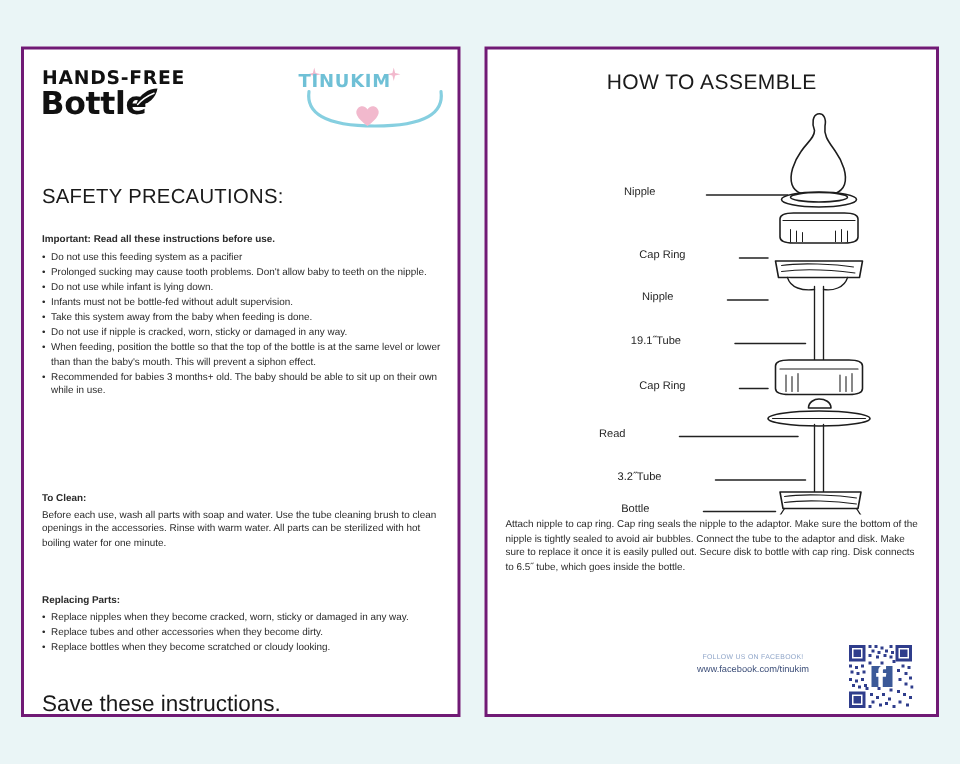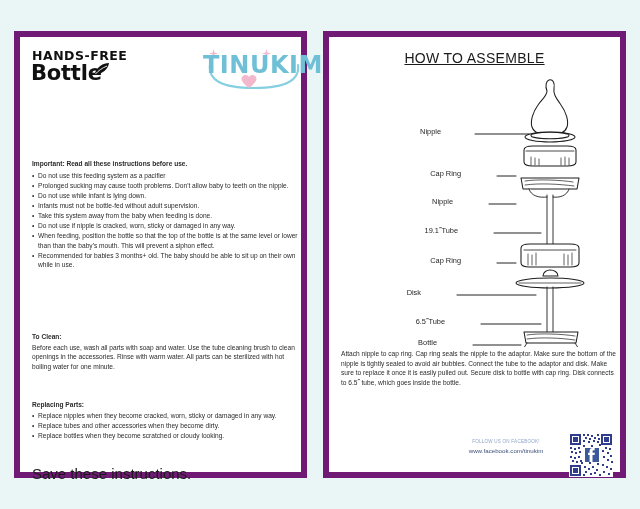--- a/index.html
+++ b/index.html
@@ -16,21 +16,21 @@
     position: relative;
   }
   .sheet {
     position: absolute;
     left: 0; top: 0;
     width: 640px; height: 509px;
   }
   .panel {
     position: absolute;
     background: #ffffff;
-    border: 6px solid #701a75;
+    border: 2px solid #701a75;
     box-sizing: border-box;
   }
   .panel-left {
     left: 14px;
     top: 31px;
     width: 293px;
     height: 447px;
   }
   .panel-right {
     left: 323px;
@@ -84,21 +84,21 @@
     top: 12px;
     width: 108px;
     height: 46px;
   }
   .logo-text {
     position: absolute;
     left: 3px;
     top: 2px;
     font-family: "DejaVu Sans", sans-serif;
     font-weight: bold;
-    font-size: 24px;
+    font-size: 12px;
     letter-spacing: 0.5px;
     color: #6fc0d6;
   }
   .logo-swoosh {
     position: absolute;
     left: 6px;
     top: 14px;
     width: 96px;
     height: 28px;
   }
@@ -166,21 +166,20 @@
   
   .assemble-title {
     position: absolute;
     top: 13px;
     left: 0;
     width: 100%;
     text-align: center;
     font-size: 14px;
     letter-spacing: 0.3px;
     color: #1a1a1a;
-    text-decoration: underline;
   }
   .diagram {
     position: absolute;
     left: 0;
     top: 40px;
     width: 299px;
     height: 270px;
     padding-left: 32px;
   }
   .diagram-label {
@@ -264,20 +263,21 @@
         <svg class="logo-spark" style="left:9px; top:0px;" viewBox="0 0 9 9">
           <path d="M4.5 0 L5.4 3.6 L9 4.5 L5.4 5.4 L4.5 9 L3.6 5.4 L0 4.5 L3.6 3.6 Z" fill="#f2b9cd"></path>
         </svg>
         <svg class="logo-spark" style="left:62px; top:0px;" viewBox="0 0 9 9">
           <path d="M4.5 0 L5.4 3.6 L9 4.5 L5.4 5.4 L4.5 9 L3.6 5.4 L0 4.5 L3.6 3.6 Z" fill="#f2b9cd"></path>
         </svg>
         <div class="logo-text">TINUKIM</div>
       </div>
     </div>
 
+    <div class="section-title safety-title">SAFETY PRECAUTIONS:</div>
 
     <div class="body-block" style="top:122px;">
       <p class="lead-line">Important: Read all these instructions before use.</p>
       <p class="bullet">Do not use this feeding system as a pacifier</p>
       <p class="bullet">Prolonged sucking may cause tooth problems. Don't allow baby to teeth on the nipple.</p>
       <p class="bullet">Do not use while infant is lying down.</p>
       <p class="bullet">Infants must not be bottle-fed without adult supervision.</p>
       <p class="bullet">Take this system away from the baby when feeding is done.</p>
       <p class="bullet">Do not use if nipple is cracked, worn, sticky or damaged in any way.</p>
       <p class="bullet">When feeding, position the bottle so that the top of the bottle is at the same level or lower than than the baby's mouth. This will prevent a siphon effect.</p>
@@ -361,22 +361,22 @@
           <path d="M214 266 C218 272, 221 277, 223 282" stroke-width="0.9"></path>
         </g>
       </svg>
 
       
       <div class="diagram-label" style="left:40px; top:50px;  width:72px;">Nipple</div>
       <div class="diagram-label" style="left:60px; top:92px;  width:72px;">Cap Ring</div>
       <div class="diagram-label" style="left:52px; top:120px; width:72px;">Nipple</div>
       <div class="diagram-label" style="left:52px; top:149px; width:77px;">19.1˝Tube</div>
       <div class="diagram-label" style="left:60px; top:179px; width:72px;">Cap Ring</div>
-      <div class="diagram-label" style="left:52px; top:211px; width:40px;">Disk</div>
-      <div class="diagram-label" style="left:44px; top:240px; width:72px;">6.5˝Tube</div>
+      <div class="diagram-label" style="left:52px; top:211px; width:40px;">Read</div>
+      <div class="diagram-label" style="left:44px; top:240px; width:72px;">3.2˝Tube</div>
       <div class="diagram-label" style="left:52px; top:261px; width:56px;">Bottle</div>
     </div>
 
     <div class="assemble-text">
       <p>Attach nipple to cap ring. Cap ring seals the nipple to the adaptor. Make sure the bottom of the nipple is tightly sealed to avoid air bubbles. Connect the tube to the adaptor and disk. Make sure to replace it once it is easily pulled out. Secure disk to bottle with cap ring. Disk connects to 6.5˝ tube, which goes inside the bottle.</p>
     </div>
 
     <div class="social">
       <div class="social-follow">FOLLOW US ON FACEBOOK!</div>
       <div class="social-url">www.facebook.com/tinukim</div>

